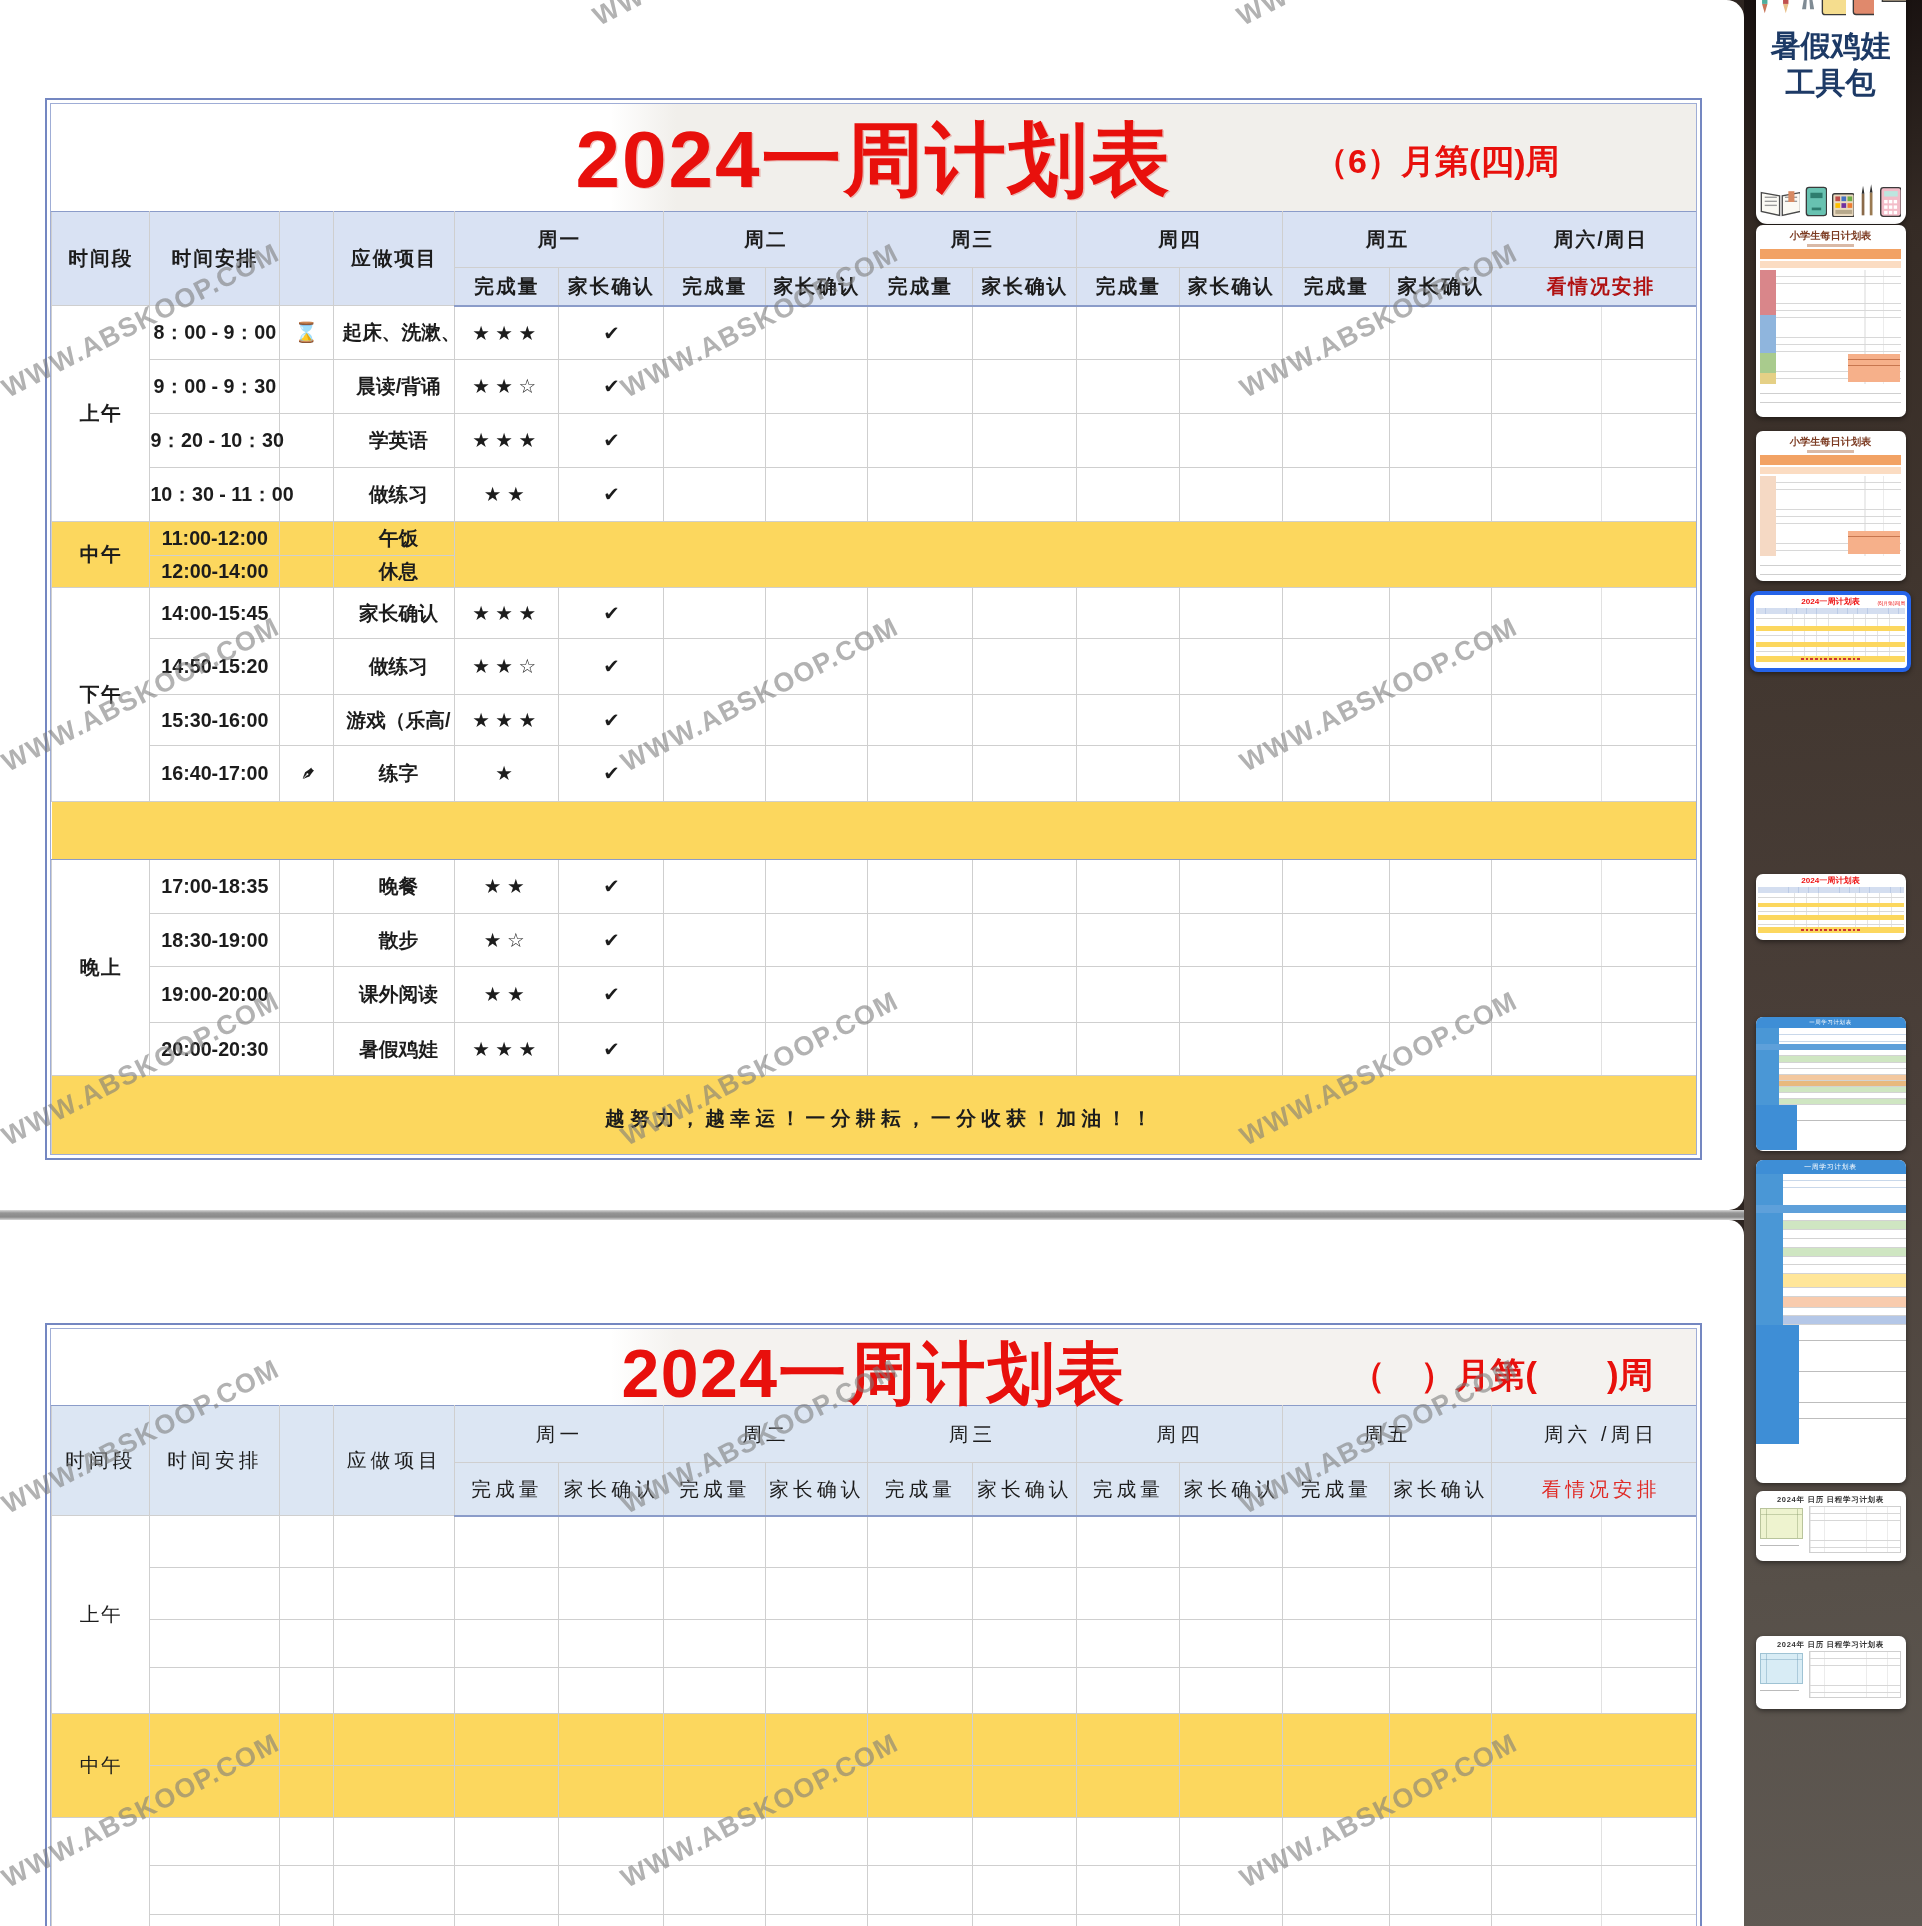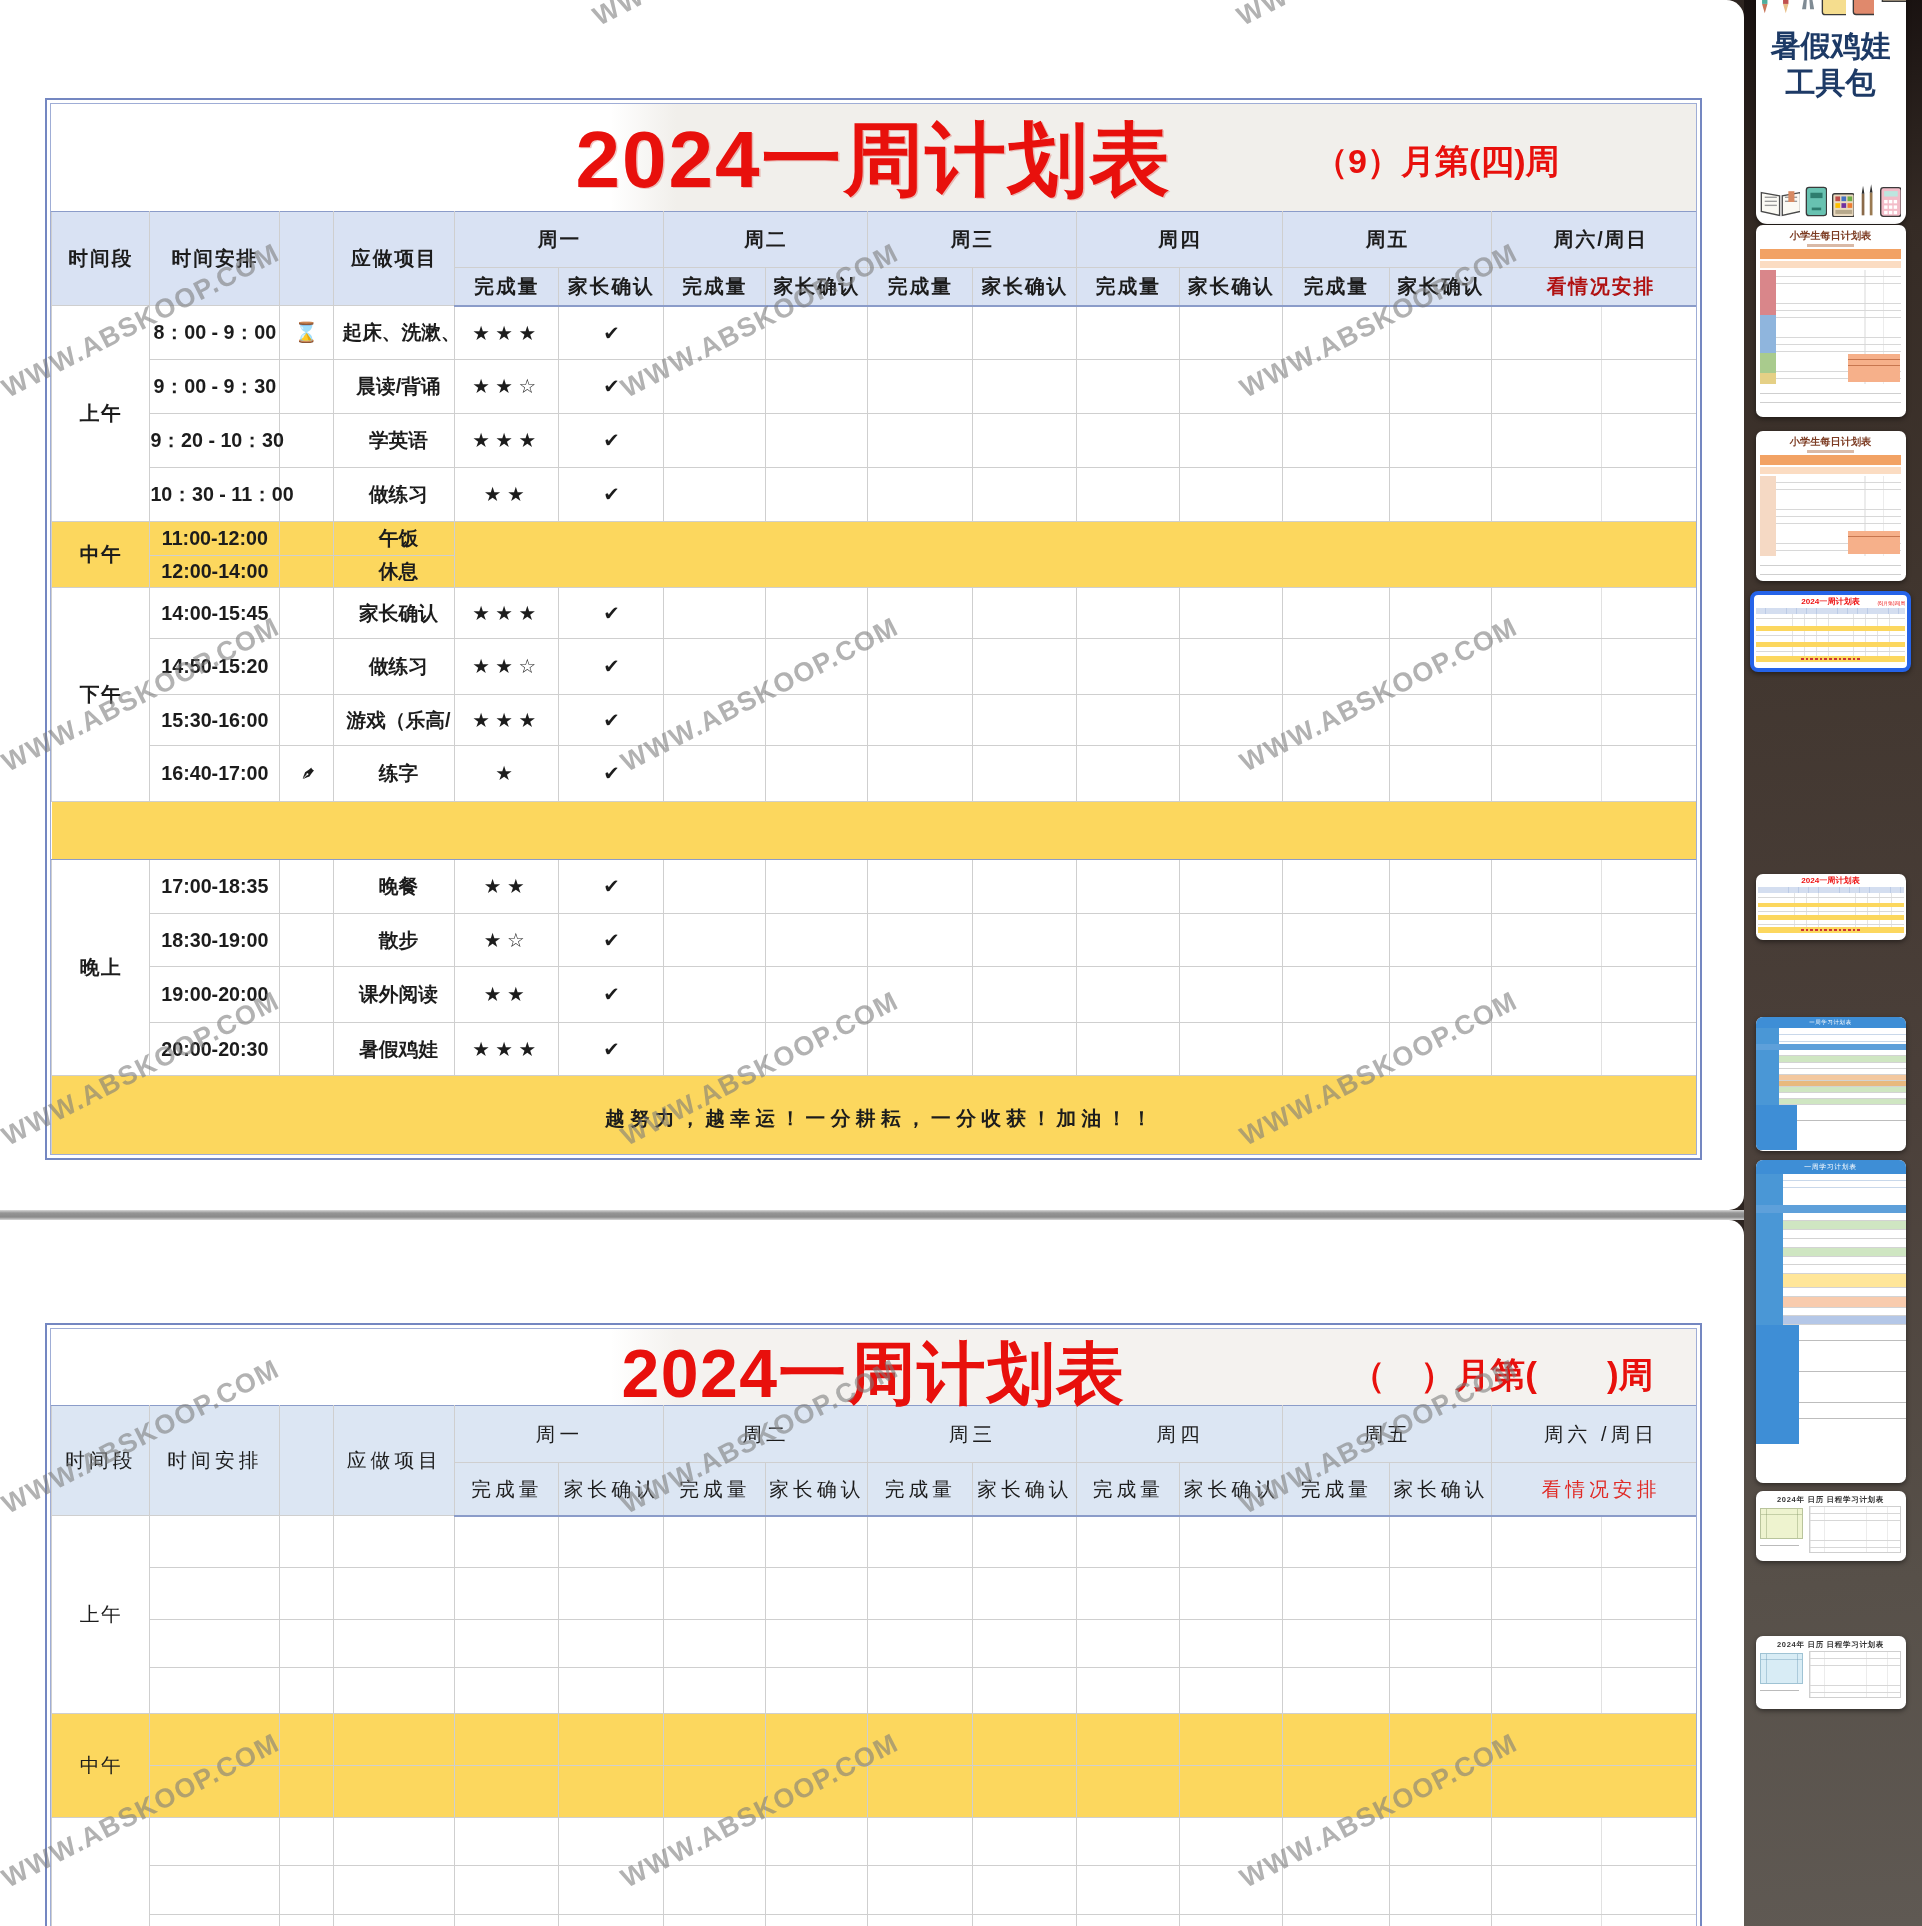--- a/index.html
+++ b/index.html
@@ -147,21 +147,21 @@
 
 <div id="app">
 
   <div id="main">
 
     <div class="page1">
       <div class="frame f1">
         <div class="inner">
           <div class="trow">
             <div class="t1">2024一周计划表</div>
-            <div class="t1sub">（9）月第(四)周</div>
+            <div class="t1sub">（6）月第(四)周</div>
           </div>
           <table class="plan">
             <colgroup>
               <col style="width:98px">
                 <col style="width:130px">
                 <col style="width:54px">
                 <col style="width:121px">
               <col style="width:104px">
                 <col style="width:105px">
                 <col style="width:102px">

